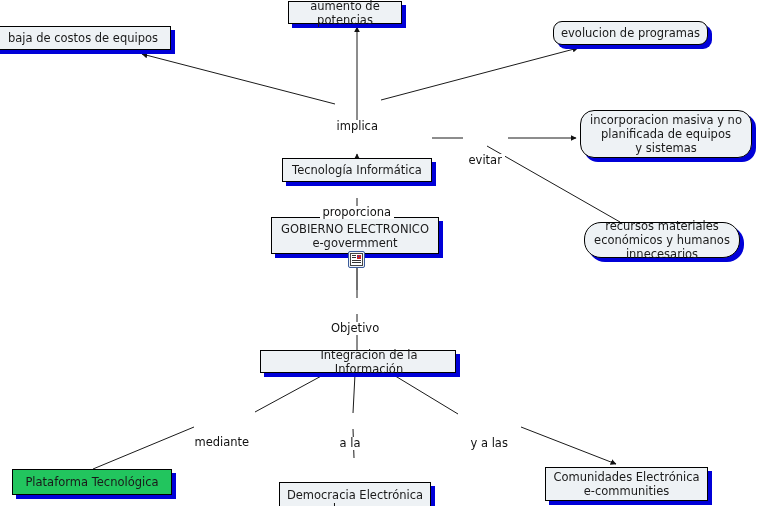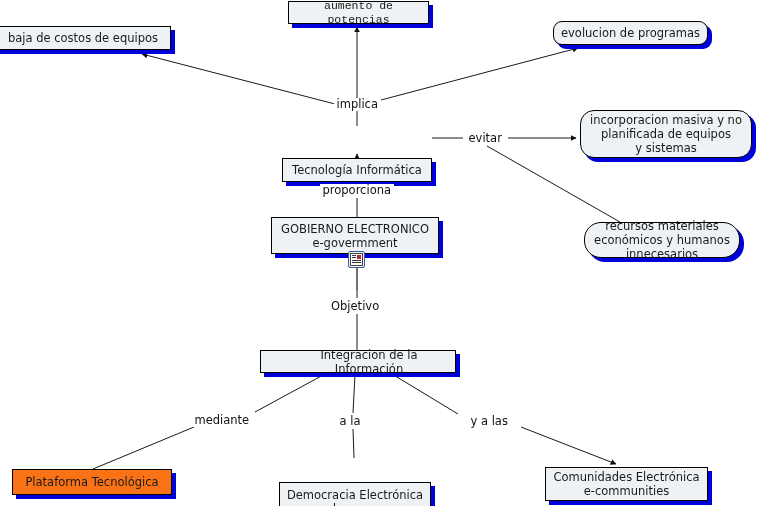--- a/index.html
+++ b/index.html
@@ -48,20 +48,21 @@
   .link-label {
     position: absolute;
     background: #ffffff;
     color: #111111;
     font-size: 11.5px;
     line-height: 13px;
     text-align: center;
     padding: 0 3px;
     white-space: nowrap;
     cursor: default;
+    margin-top: 22px;
   }
   .res-icon {
     position: absolute;
     width: 17px;
     height: 17px;
     box-sizing: border-box;
     border: 1px solid #3b5b9b;
     background: #eef2f5;
     border-radius: 2px;
     padding: 1px;
@@ -99,33 +100,33 @@
         <polyline points="392,374 458,414" fill="none" stroke="#1a1a1a" stroke-width="1"></polyline>
         <polyline points="521,427 616,464" fill="none" stroke="#1a1a1a" stroke-width="1" marker-end="url(#arrowhead)"></polyline>
       </g>
     <g id="stem-group">
         <polyline points="357,268 357,290" fill="none" stroke="#555555" stroke-width="1"></polyline>
       </g>
   </svg>
 
   <div id="nodes-layer">
       <div class="node" style="left: -5px; top: 26px; width: 176px; height: 24px; background: rgb(238, 242, 245); border-color: rgb(0, 0, 0); box-shadow: rgb(0, 0, 216) 4px 4px 0px 0px; color: rgb(26, 26, 26);">baja de costos de equipos</div>
-      <div class="node" style="left: 288px; top: 1px; width: 141px; height: 23px; background: rgb(238, 242, 245); border-color: rgb(0, 0, 0); box-shadow: rgb(0, 0, 216) 4px 4px 0px 0px; color: rgb(26, 26, 26); font-family: Liberation Mono, monospace;">aumento de potencias</div>
+      <div class="node" style="left: 288px; top: 1px; width: 114px; height: 23px; background: rgb(238, 242, 245); border-color: rgb(0, 0, 0); box-shadow: rgb(0, 0, 216) 4px 4px 0px 0px; color: rgb(26, 26, 26);">aumento de potencias</div>
       <div class="node" style="left: 553px; top: 21px; width: 155px; height: 24px; background: rgb(238, 242, 245); border-color: rgb(0, 0, 0); box-shadow: rgb(0, 0, 216) 4px 4px 0px 0px; color: rgb(26, 26, 26); border-radius: 9px;">evolucion de programas</div>
       <div class="node" style="left: 282px; top: 126px; width: 150px; height: 24px; background: rgb(238, 242, 245); border-color: rgb(0, 0, 0); box-shadow: rgb(0, 0, 216) 4px 4px 0px 0px; color: rgb(26, 26, 26); margin-top: 32px;">Tecnología Informática</div>
       <div class="node" style="left: 580px; top: 110px; width: 172px; height: 48px; background: rgb(238, 242, 245); border-color: rgb(0, 0, 0); box-shadow: rgb(0, 0, 216) 4px 4px 0px 0px; color: rgb(26, 26, 26); border-radius: 14px;">incorporacion masiva y no
 planificada de equipos
 y sistemas</div>
       <div class="node" style="left: 584px; top: 222px; width: 156px; height: 36px; background: rgb(238, 242, 245); border-color: rgb(0, 0, 0); box-shadow: rgb(0, 0, 216) 4px 4px 0px 0px; color: rgb(26, 26, 26); border-radius: 17px;">recursos materiales
 económicos y humanos
 innecesarios</div>
       <div class="node" style="left: 271px; top: 217px; width: 168px; height: 37px; background: rgb(238, 242, 245); border-color: rgb(0, 0, 0); box-shadow: rgb(0, 0, 216) 4px 4px 0px 0px; color: rgb(26, 26, 26);">GOBIERNO ELECTRONICO
 e-govermment</div>
       <div class="node" style="left: 260px; top: 350px; width: 196px; height: 23px; background: rgb(238, 242, 245); border-color: rgb(0, 0, 0); box-shadow: rgb(0, 0, 216) 4px 4px 0px 0px; color: rgb(26, 26, 26); padding-left: 28px;">Integracion de la Información</div>
-      <div class="node" style="left: 12px; top: 469px; width: 160px; height: 26px; background: #f97316; border-color: rgb(0, 0, 0); box-shadow: rgb(0, 0, 216) 4px 4px 0px 0px; color: rgb(26, 26, 26);">Plataforma Tecnológica</div>
+      <div class="node" style="left: 12px; top: 469px; width: 160px; height: 26px; background: #22c55e; border-color: rgb(0, 0, 0); box-shadow: rgb(0, 0, 216) 4px 4px 0px 0px; color: rgb(26, 26, 26);">Plataforma Tecnológica</div>
       <div class="node" style="left: 279px; top: 458px; width: 152px; height: 39px; background: rgb(238, 242, 245); border-color: rgb(0, 0, 0); box-shadow: rgb(0, 0, 216) 4px 4px 0px 0px; color: rgb(26, 26, 26); margin-top: 24px;">Democracia Electrónica
 e-democracy</div>
       <div class="node" style="left: 545px; top: 467px; width: 163px; height: 34px; background: rgb(238, 242, 245); border-color: rgb(0, 0, 0); box-shadow: rgb(0, 0, 216) 4px 4px 0px 0px; color: rgb(26, 26, 26);">Comunidades Electrónica
 e-communities</div>
     </div>
   <div id="labels-layer">
       <div class="link-label" style="left: 333.5px; top: 97.5px;">implica</div>
       <div class="link-label" style="left: 465.5px; top: 131.5px;">evitar</div>
       <div class="link-label" style="left: 319.5px; top: 183.5px;">proporciona</div>
       <div class="link-label" style="left: 328px; top: 299.5px;">Objetivo</div>

